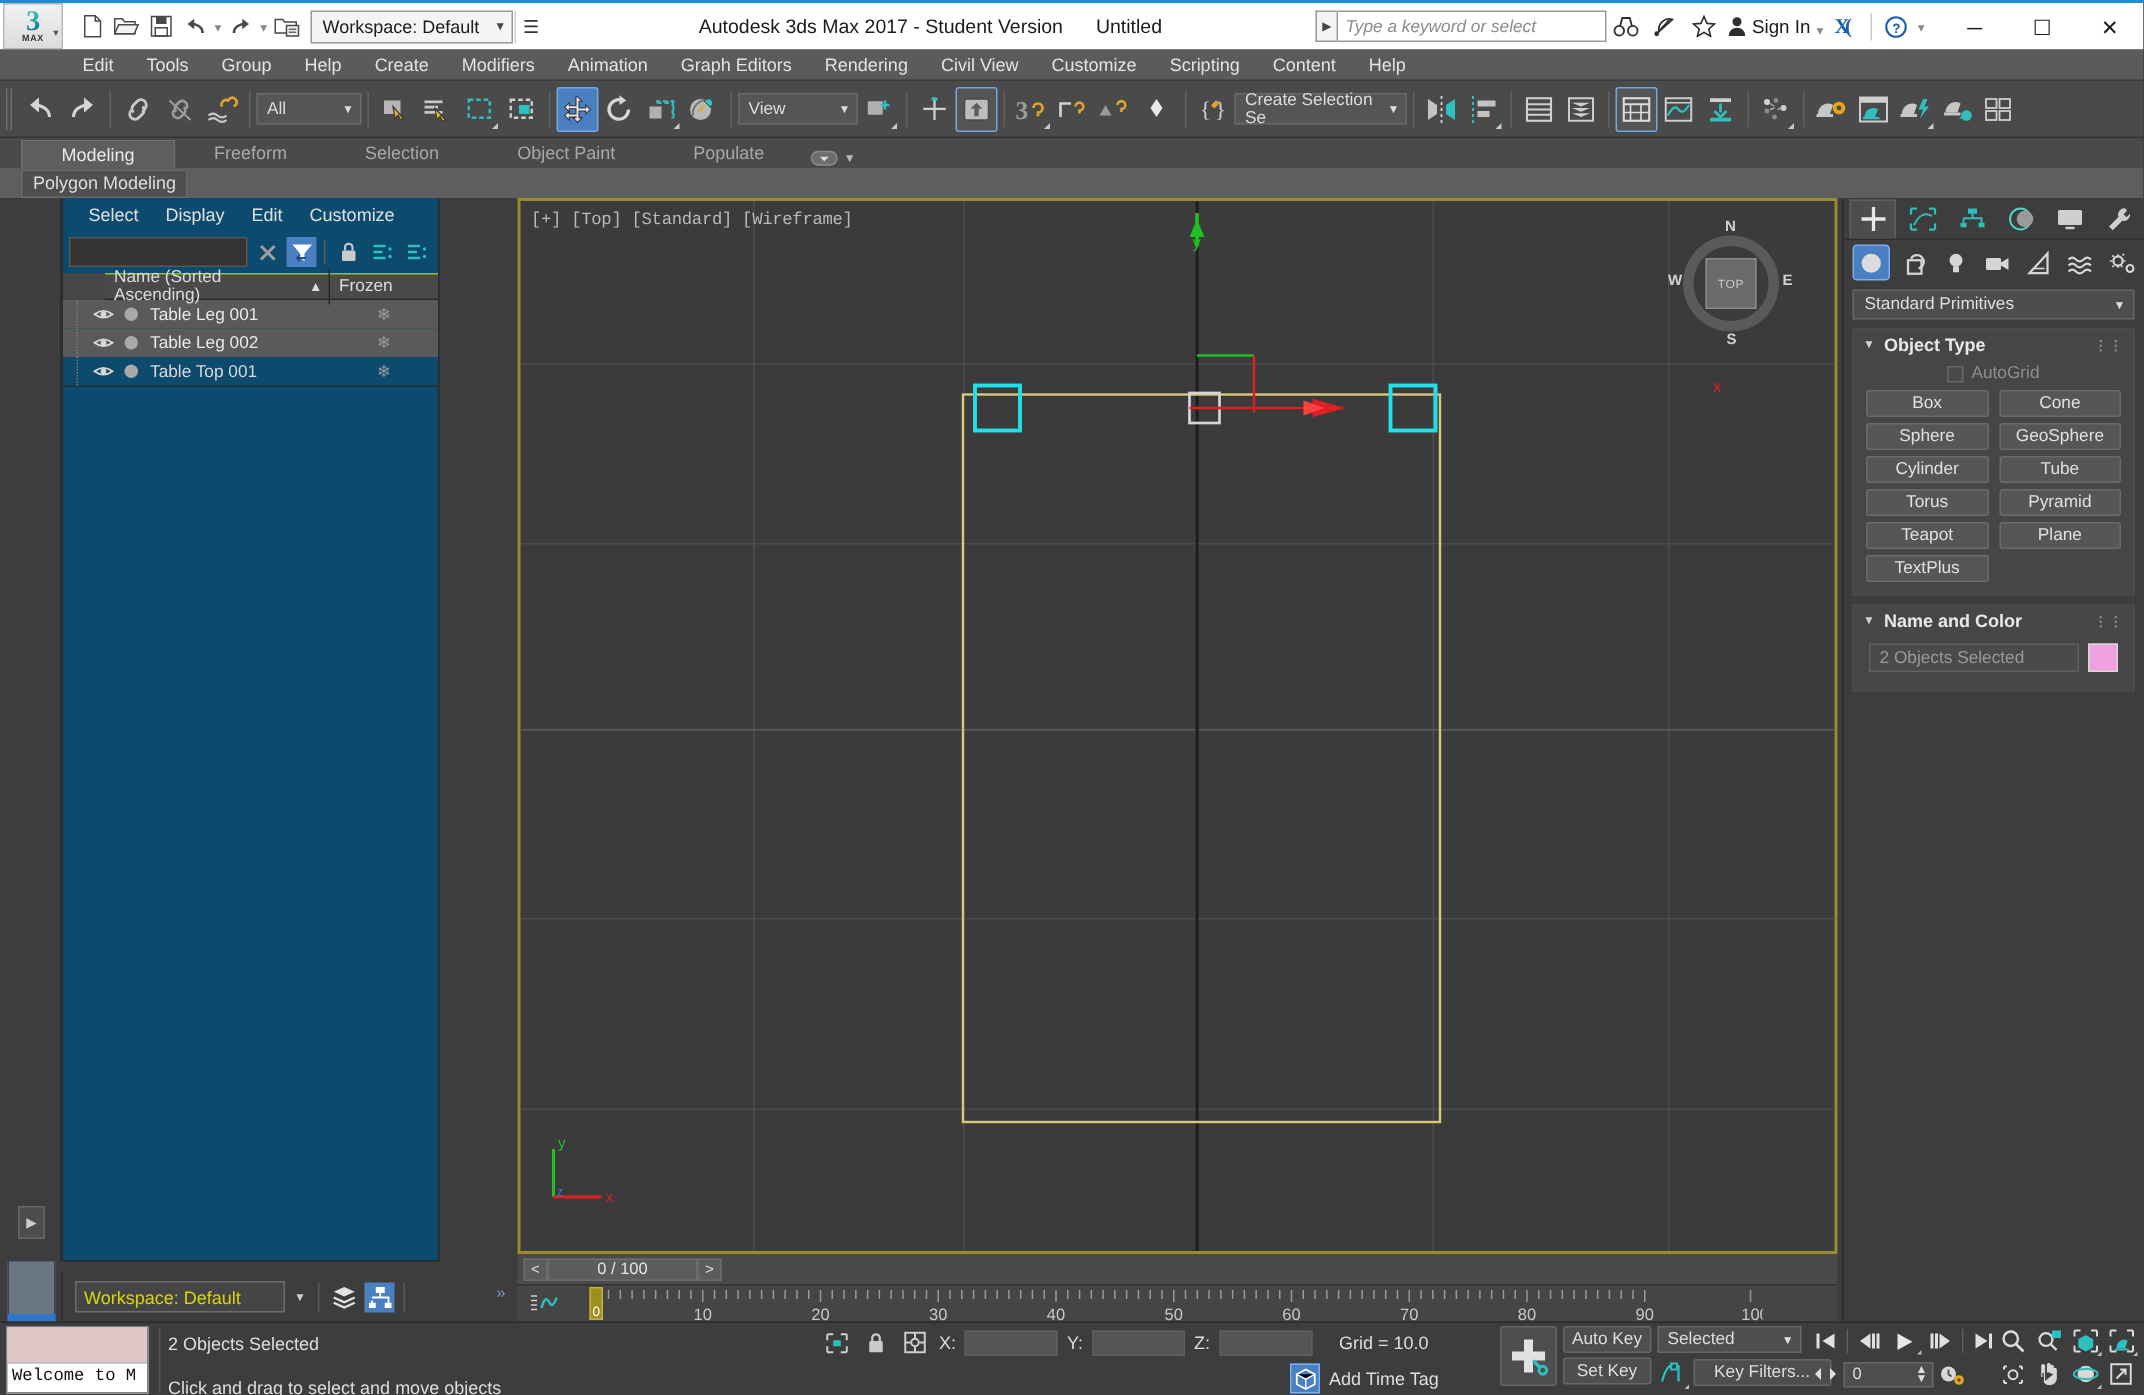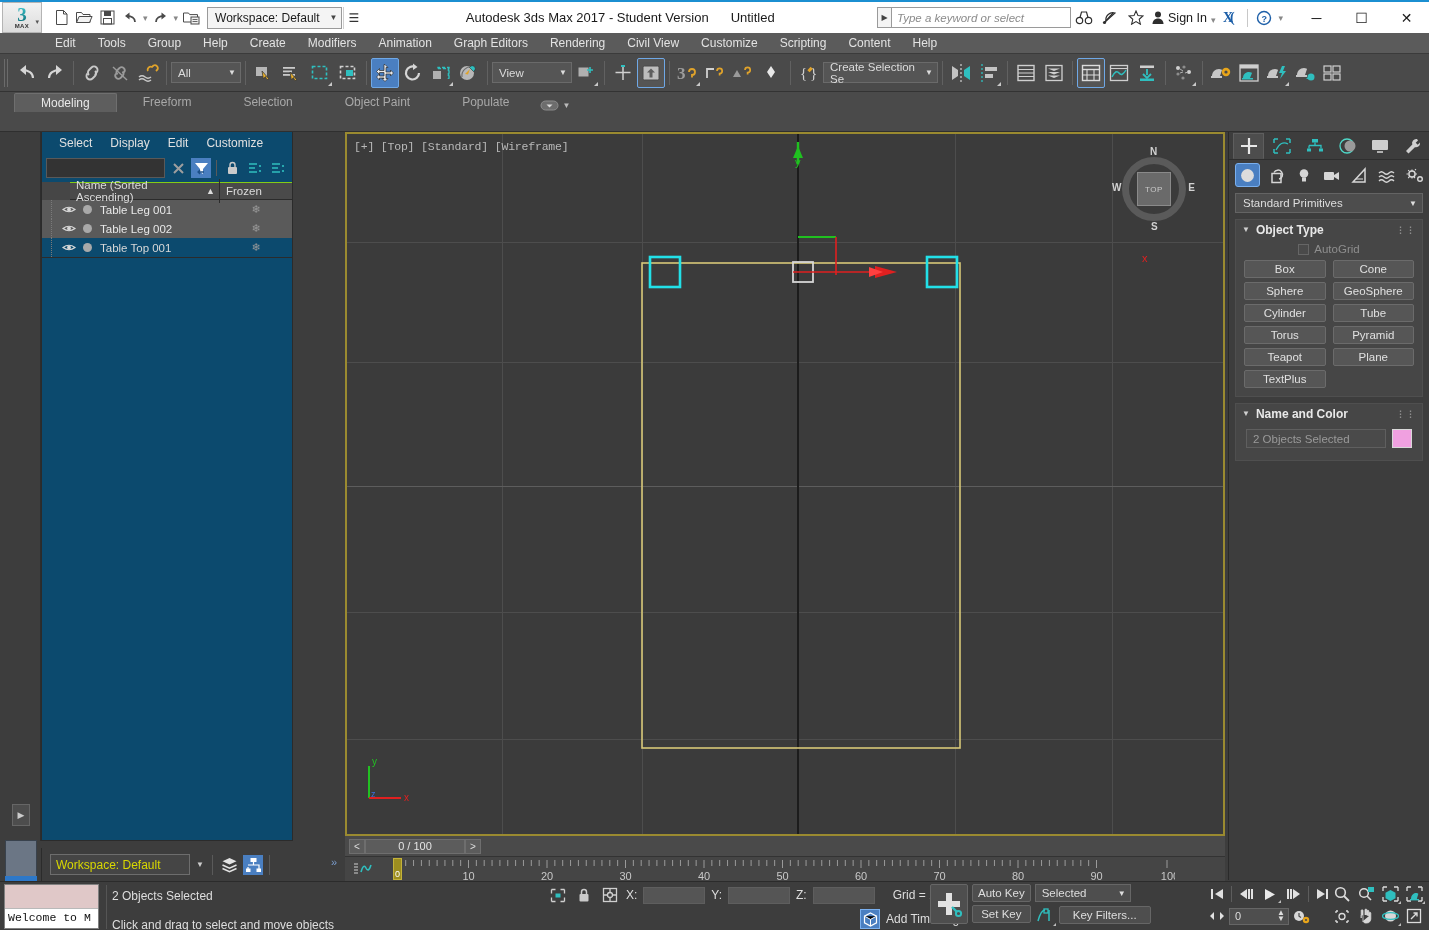--- a/index.html
+++ b/index.html
@@ -303,21 +303,21 @@
   }
   .statustext div:first-child { margin-top: 4px; }
   .statustext div:last-child { margin-top: 15px; }
   .coords { position:absolute; left: 548px; top: 3px; display:flex; align-items:center; gap:6px; }
   .cbtn { width: 20px; height: 20px; display:flex;align-items:center;justify-content:center; color:#cfcfcf; }
   .clabel { color:#dedede; font-size:12px; }
   .cfield { width: 62px; height: 17px; background:#555; border:1px solid #5e5e5e; }
   .gridlabel { color:#dedede; font-size:12px; margin-left: 12px; }
   .timetag { position:absolute; left: 860px; top: 27px; display:flex; align-items:center; gap:6px; }
   .ttbtn { width:20px;height:20px;background:#4a7fc1;border:1px solid #7ab0ef;display:flex;align-items:center;justify-content:center;color:#fff;}
-  .keycluster { position:absolute; left: 930px; top: 2px; display:flex; gap:4px; }
+  .keycluster { position:absolute; left: 1000px; top: 2px; display:flex; gap:4px; }
   .bigkey {
     width: 38px; height: 40px; background:#4e4e4e; border:1px solid #666; border-radius:2px;
     display:flex;align-items:center;justify-content:center;
   }
   .keycol { display:flex; flex-direction: column; gap: 3px; }
   .kbtn {
     height: 18px; background:#4e4e4e;border:1px solid #666;border-radius:2px;
     color:#dedede;font-size:11.5px;display:flex;align-items:center;justify-content:center;padding:0 5px;
   }
   .selcombo { width: 96px; height: 18px; background:#4e4e4e;border:1px solid #666;
@@ -744,20 +744,23 @@
       <div class="rtab">Selection</div>
       <div class="rtab">Object Paint</div>
       <div class="rtab">Populate</div>
       <div class="rdrop">
         <svg width="19" height="13" viewBox="0 0 19 13">
             <rect x="1" y="2" width="17" height="9" rx="4.5" fill="#6d6d6d" stroke="#8c8c8c"></rect>
             <path d="M6.5 5.5l3 3 3-3z" fill="#dcdcdc"></path>
           </svg>
         <span style="font-size:8px;color:#bbb;">▼</span>
       </div>
+    </div>
+    <div class="ribbon-body">
+      <div class="rpanel-label">Polygon Modeling</div>
     </div>
   </div>
 
   <div class="leftstrip">
     <svg width="41" height="709" viewBox="0 0 41 709">
 
       <g>
         <rect x="43" y="0" width="0" height="0"></rect>
       </g>
 

